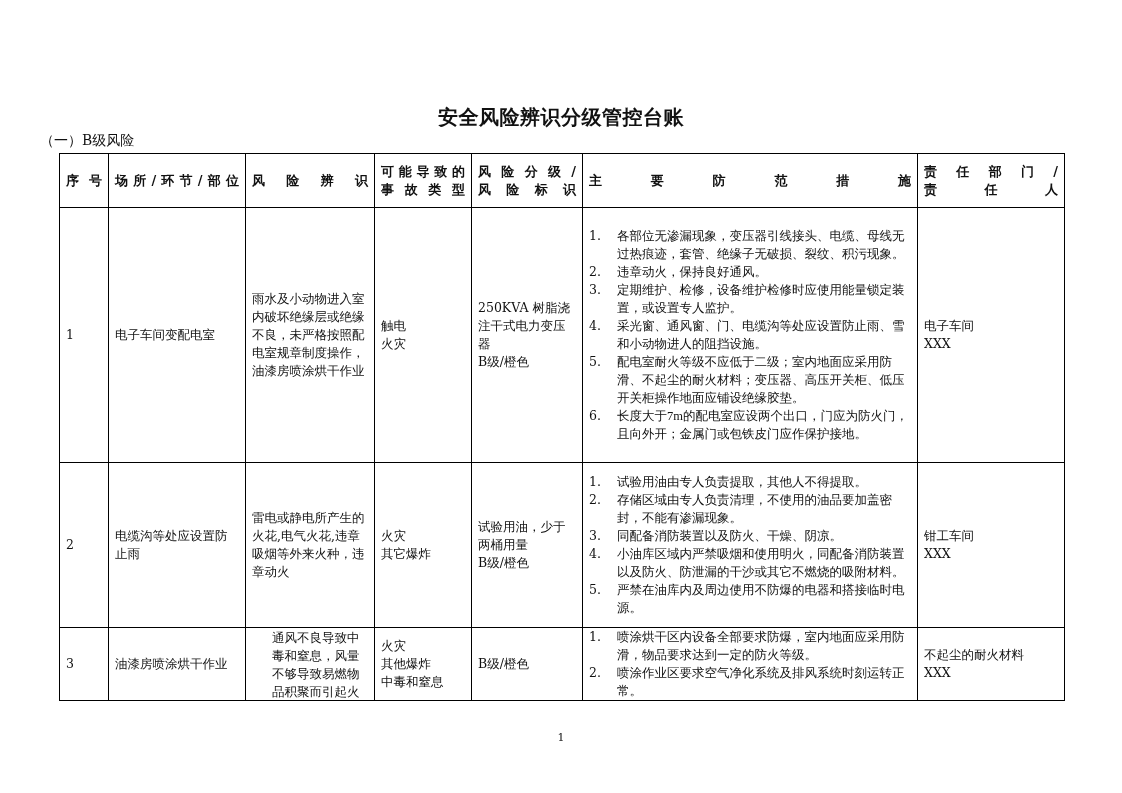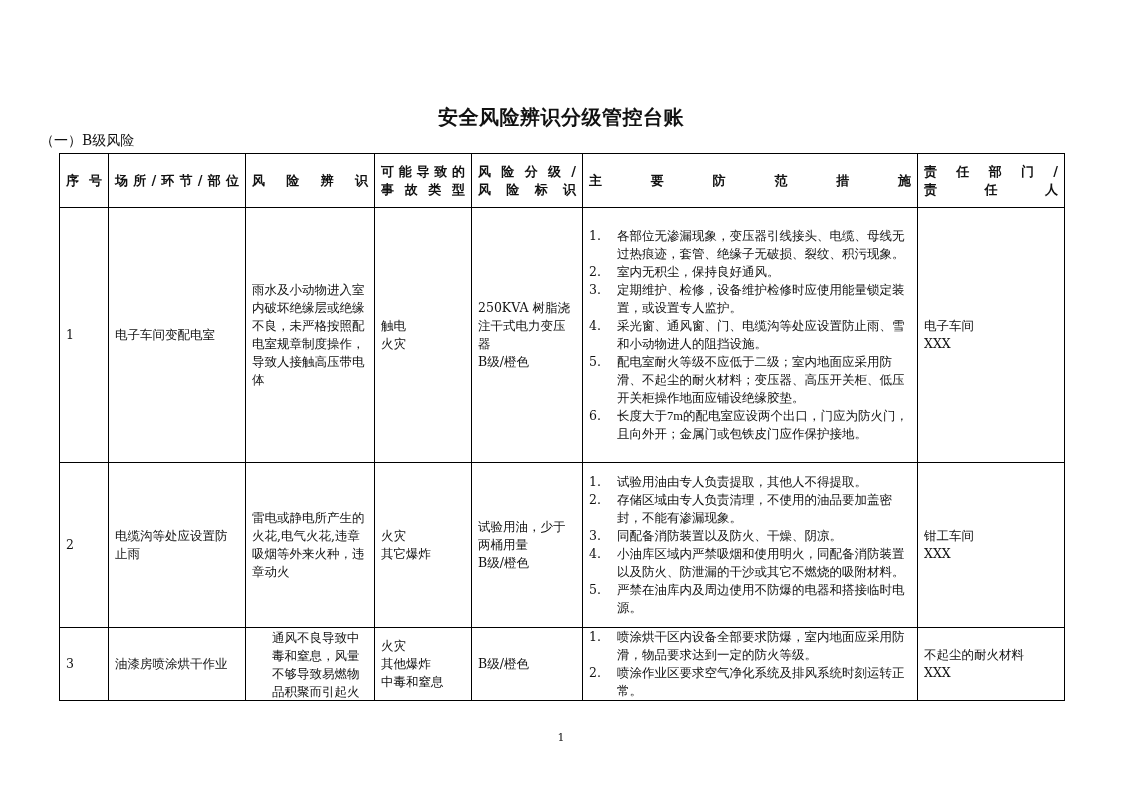--- a/index.html
+++ b/index.html
@@ -137,38 +137,38 @@
             <span>任</span>
             <span>人</span>
           </div>
       </th>
     </tr>
   </thead>
   <tbody>
     <tr class="r1">
       <td>1</td>
       <td>电子车间变配电室</td>
-      <td>雨水及小动物进入室内破坏绝缘层或绝缘不良，未严格按照配电室规章制度操作，导致人接触高压带电体</td>
+      <td>雨水及小动物进入室内破坏绝缘层或绝缘不良，未严格按照配电室规章制度操作，油漆房喷涂烘干作业</td>
       <td>
           <div>触电</div>
           <div>火灾</div>
         </td>
       <td>
           <div>250KVA 树脂浇注干式电力变压器</div>
           <div>B级/橙色</div>
         </td>
       <td>
           <ul class="measures">
             <li>
               <span class="num">1.</span>
               <span class="txt">各部位无渗漏现象，变压器引线接头、电缆、母线无过热痕迹，套管、绝缘子无破损、裂纹、积污现象。</span>
             </li>
             <li>
               <span class="num">2.</span>
-              <span class="txt">室内无积尘，保持良好通风。</span>
+              <span class="txt">违章动火，保持良好通风。</span>
             </li>
             <li>
               <span class="num">3.</span>
               <span class="txt">定期维护、检修，设备维护检修时应使用能量锁定装置，或设置专人监护。</span>
             </li>
             <li>
               <span class="num">4.</span>
               <span class="txt">采光窗、通风窗、门、电缆沟等处应设置防止雨、雪和小动物进人的阻挡设施。</span>
             </li>
             <li>

